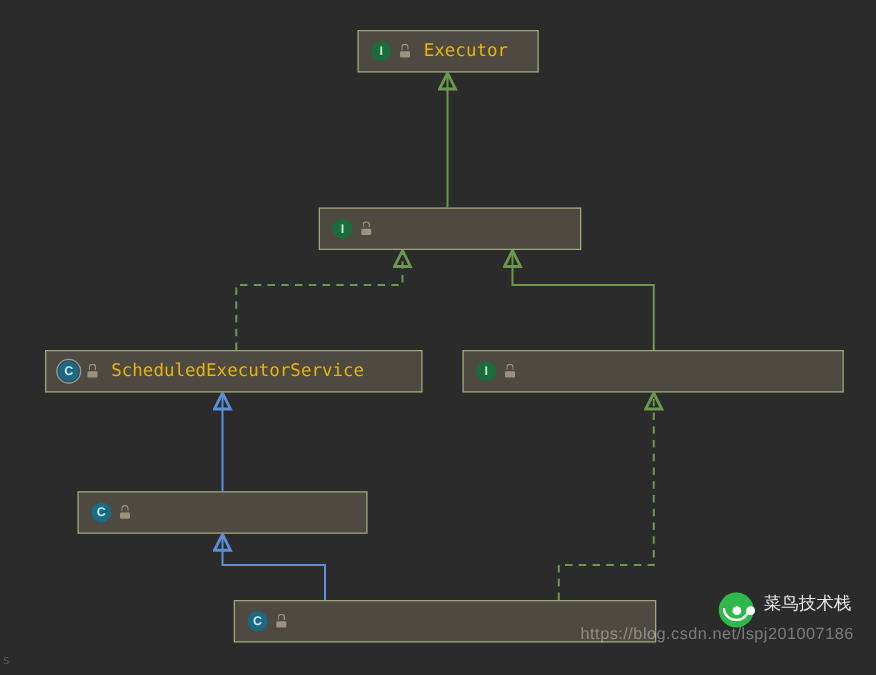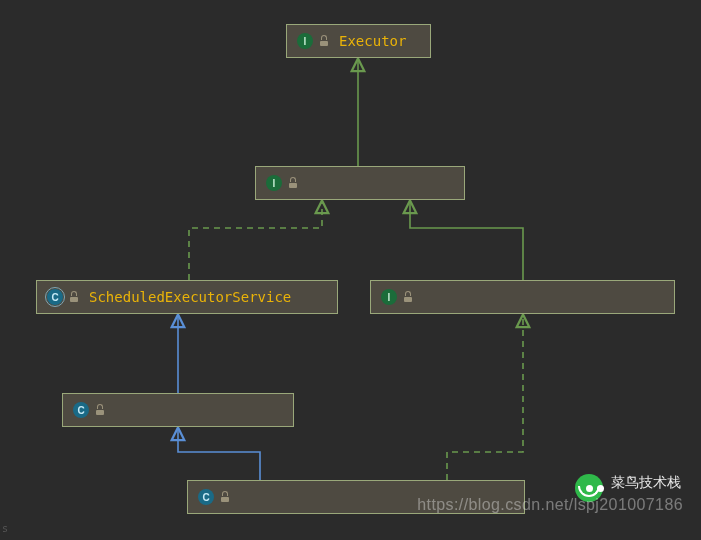--- a/index.html
+++ b/index.html
@@ -12,21 +12,21 @@
 .ico.ca{background:#1a6a86;color:#c6eaf6;position:relative}
 .ico.ca::after{content:"";position:absolute;width:18px;height:18px;border:1px solid #7fa6b3;border-radius:50%;left:-2px;top:-2px}
 .lock{width:10px;height:10px;margin-right:10px;position:relative}
 .lock::before{content:"";position:absolute;width:8px;height:5px;background:#9a927a;bottom:0;left:1px;border-radius:1px}
 .lock::after{content:"";position:absolute;width:4px;height:4px;border:1px solid #9a927a;border-bottom:none;border-radius:3px 3px 0 0;top:-1px;left:2px}
 .label{color:#eab308;font-size:14px;white-space:nowrap}
 .wm-logo{position:absolute;right:98px;bottom:38px;width:28px;height:28px;border-radius:50%;background:#2fb94a;display:flex;align-items:center;justify-content:center}
 .wm-logo::before{content:"";width:7px;height:7px;background:#fff;border-radius:50%;box-shadow:11px 0 0 #fff}
 .wm-logo::after{content:"";position:absolute;width:18px;height:9px;border:2.5px solid #fff;border-top:none;border-radius:0 0 18px 18px;bottom:5px}
 .wm-text{position:absolute;right:20px;bottom:48px;color:#e7e7e7;font-family:"Microsoft YaHei",Arial,sans-serif;font-size:14px}
-.wm-url{position:absolute;right:18px;bottom:26px;color:rgba(230,230,230,.42);font-family:Arial,sans-serif;font-size:16px;letter-spacing:.4px}
+.wm-url{position:absolute;right:18px;bottom:26px;color:rgba(230,230,230,.42);font-family:Arial,sans-serif;font-size:13px;letter-spacing:.4px}
 .s-mark{position:absolute;left:2px;bottom:6px;color:#555;font-size:10px}
 </style>
 </head>
 <body>
 
 <div class="stage">
 
 <svg class="lines">
   <defs>
     <marker id="arr-green" markerWidth="10" markerHeight="10" refX="8" refY="5" orient="auto">

